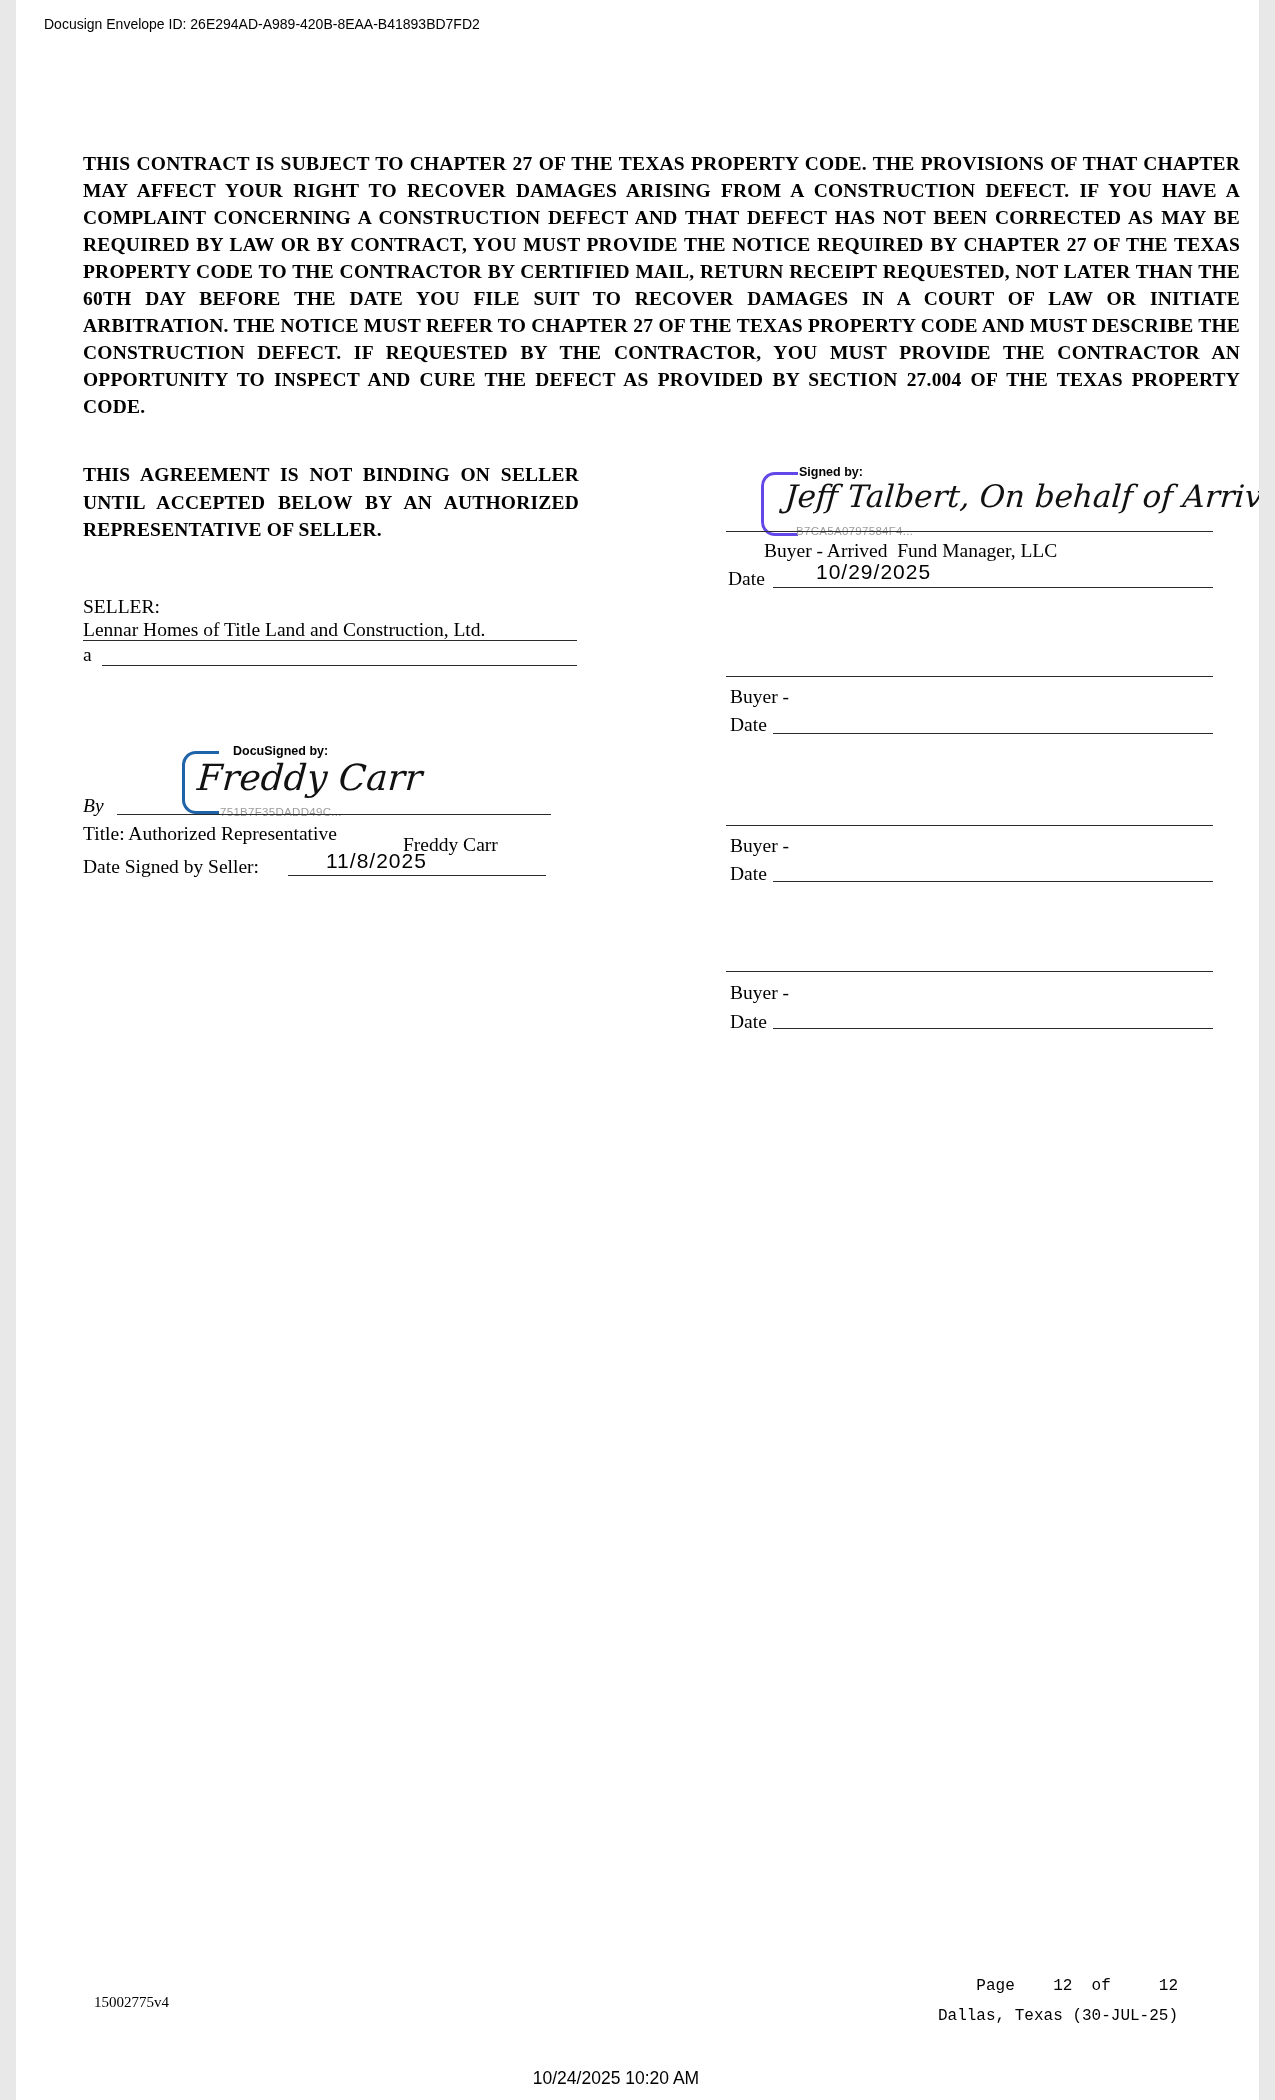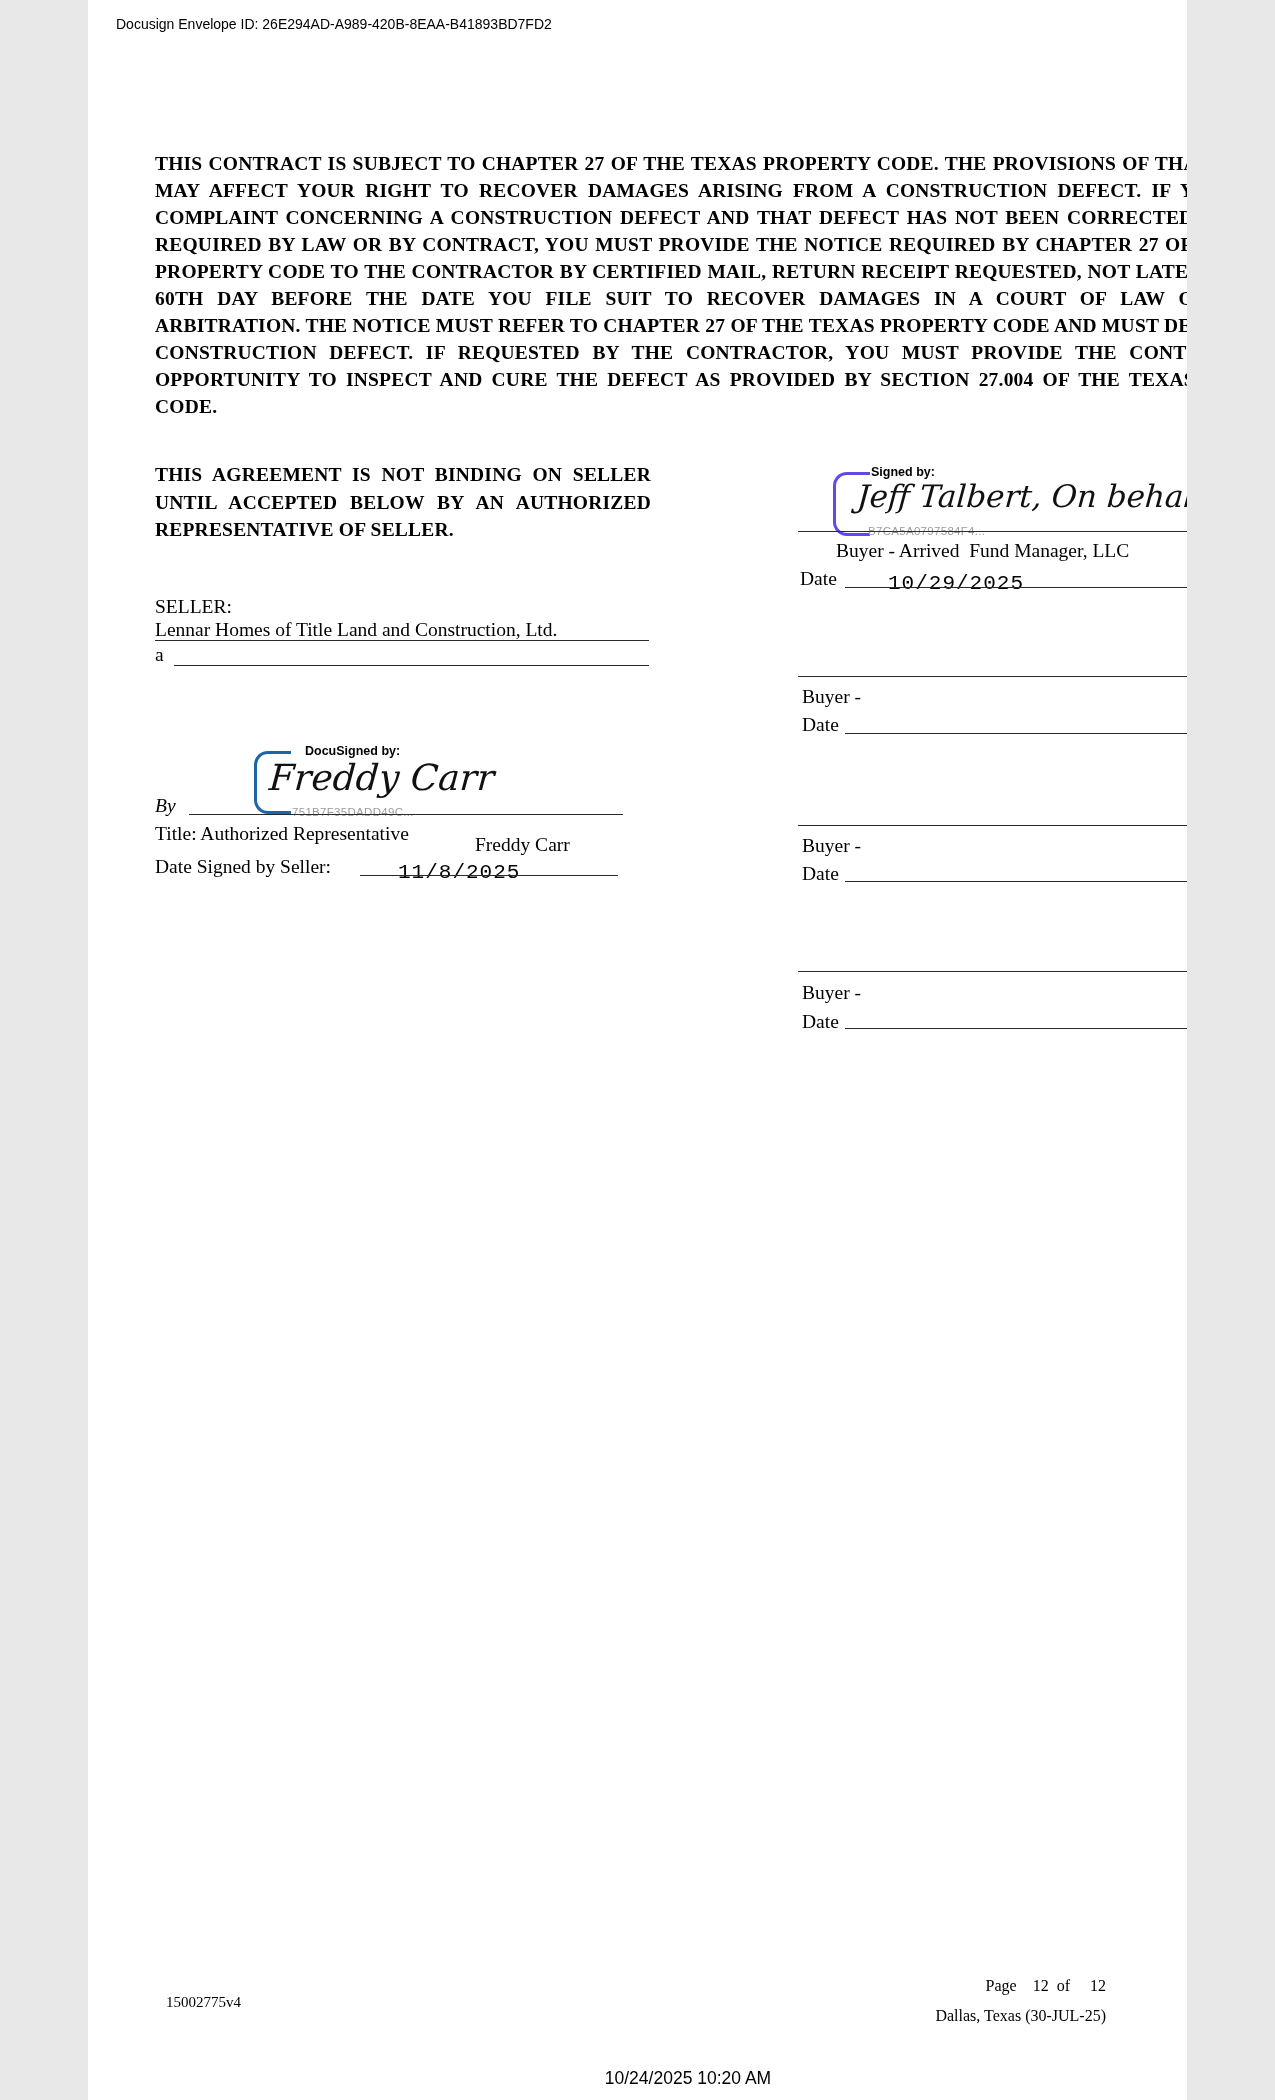--- a/index.html
+++ b/index.html
@@ -1,40 +1,40 @@
 <!DOCTYPE html>
 <html><head>
 <meta charset="utf-8">
 <style>
   html,body { margin:0; padding:0; background:#e8e8e8; }
   #page {
-    position:relative; width:1099px; height:2100px; margin:0 auto;
+    position:relative; width:1243px; height:2100px; margin:0 auto;
     background:#ffffff; color:#000;
     font-family:"Liberation Serif", serif; overflow:hidden;
   }
   .sans { font-family:"Liberation Sans", sans-serif; }
-  .mono { font-family:Liberation Mono, monospace;margin-top:12px; }
+  .mono { font-family:Liberation Sans, sans-serif; }
   .abs  { position:absolute; }
   .body-text { font-size:19.5px; line-height:26px; }
   .bold-notice {
     font-weight:bold; font-size:19.5px; line-height:27px;
     text-align:justify; letter-spacing:0.2px;
   }
   .rule { position:absolute; height:0; border-top:1.5px solid #2b2b2b; }
   .script {
     font-family:"DejaVu Serif", serif; font-style:italic;
     white-space:nowrap; transform:skewX(-4deg); transform-origin:left bottom;
   }
   .sig-tag { font-family:"Liberation Sans", sans-serif; font-weight:bold; font-size:12.5px; }
   .sig-id  { font-family:"Liberation Sans", sans-serif; font-size:11.5px; letter-spacing:0.3px; }
   .bracket {
     position:absolute; border-style:solid; border-width:3px;
     border-right:none; border-radius:14px 0 0 14px; background:transparent;
   }
-  .footer-serif { font-size:16px; }
+  .footer-serif { font-size:16px;font-family:Liberation Mono, monospace; }
   .pre { white-space:pre; }
 </style>
 </head>
 <body>
 
 <div id="page">
 
   <div class="abs sans" style="left:28px; top:16px; font-size:14px;">Docusign Envelope ID: 26E294AD-A989-420B-8EAA-B41893BD7FD2</div>
 
   <div class="abs bold-notice" style="left:67px; top:150px; width:1157px;">THIS CONTRACT IS SUBJECT TO CHAPTER 27 OF THE TEXAS PROPERTY CODE.  THE PROVISIONS OF THAT CHAPTER MAY AFFECT YOUR RIGHT TO RECOVER DAMAGES ARISING FROM A CONSTRUCTION DEFECT. IF YOU HAVE A COMPLAINT CONCERNING A CONSTRUCTION DEFECT AND THAT DEFECT HAS NOT BEEN CORRECTED AS MAY BE REQUIRED BY LAW OR BY CONTRACT, YOU MUST PROVIDE THE NOTICE REQUIRED BY CHAPTER 27 OF THE TEXAS PROPERTY CODE TO THE CONTRACTOR BY CERTIFIED MAIL, RETURN RECEIPT REQUESTED, NOT LATER THAN THE 60TH DAY BEFORE THE DATE YOU FILE SUIT TO RECOVER DAMAGES IN A COURT OF LAW OR INITIATE ARBITRATION.  THE NOTICE MUST REFER TO CHAPTER 27 OF THE TEXAS PROPERTY CODE AND MUST DESCRIBE THE CONSTRUCTION DEFECT.  IF REQUESTED BY THE CONTRACTOR, YOU MUST PROVIDE THE CONTRACTOR AN OPPORTUNITY TO INSPECT AND CURE THE DEFECT AS PROVIDED BY SECTION 27.004 OF THE TEXAS PROPERTY CODE.</div>

